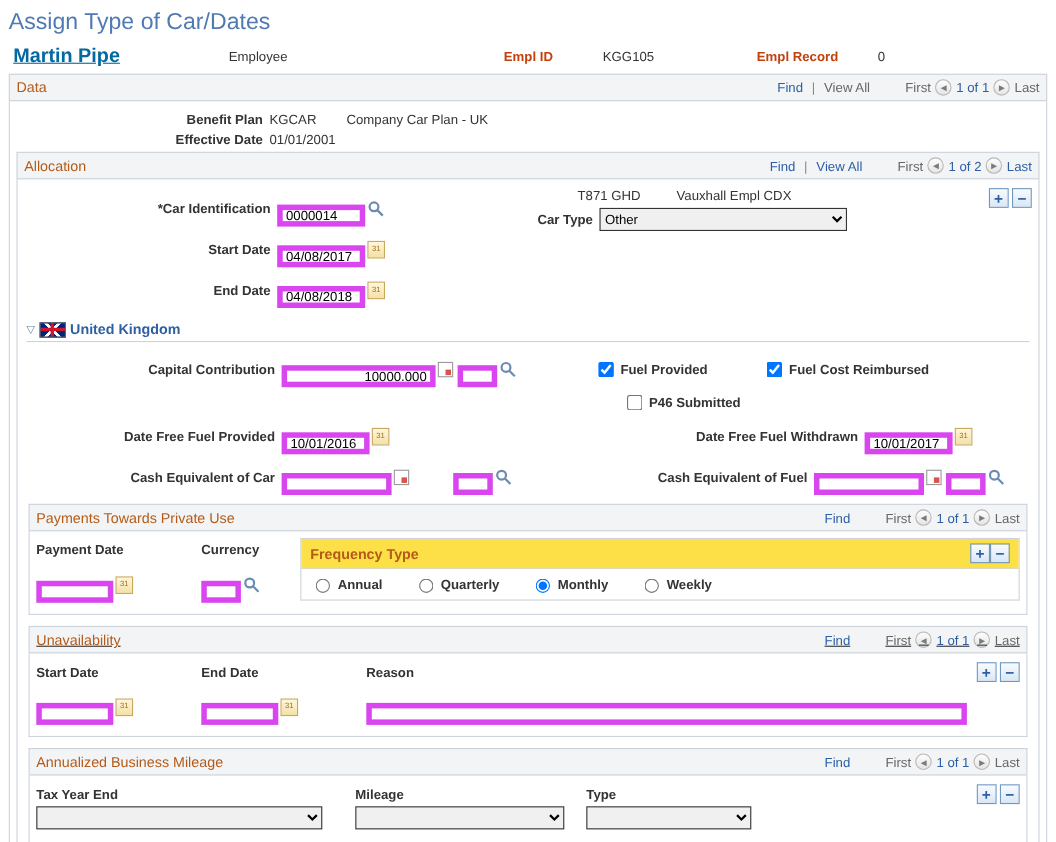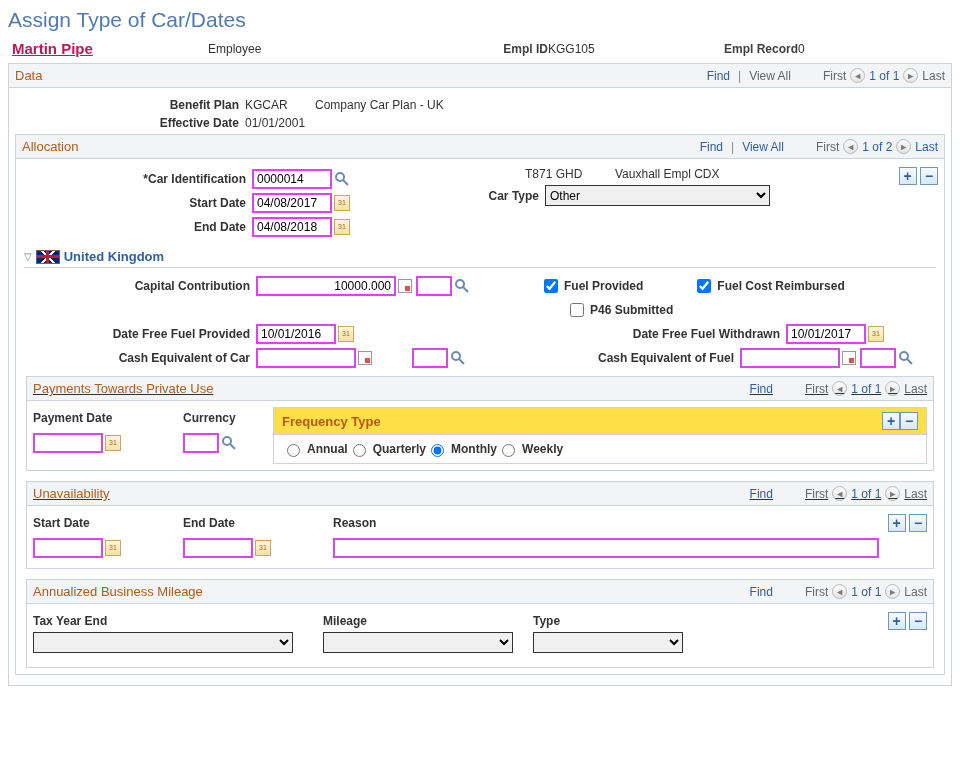--- a/index.html
+++ b/index.html
@@ -19,27 +19,27 @@
     margin: 0 0 4px 0;
   }
   .header-row {
     display: flex;
     align-items: center;
     padding: 4px 0 6px 0;
   }
   .emp-name {
     font-weight: bold;
     text-decoration: underline;
-    color: #be185d;
-    font-size: 15px;
+    color: #0369a1;
+    font-size: 18px;
     width: 200px;
     padding-left: 4px;
   }
   .emp-type { width: 250px; color: #333; }
-  .lbl-bold { font-weight: bold; color: #404040; text-align: right; }
+  .lbl-bold { font-weight: bold; color: #c2410c; }
   .section-bar {
     background: #F2F4F6;
     border: 1px solid #ccd3db;
     padding: 4px 6px;
     display: flex;
     align-items: center;
   }
   .section-title {
     color: #B55A18;
     font-size: 13px;
@@ -61,25 +61,26 @@
   }
   .content-box {
     border: 1px solid #ccd3db;
     border-top: none;
     padding: 6px;
   }
   .field-row { display: flex; align-items: center; margin: 4px 0; }
   .flabel { text-align: right; font-weight: bold; color: #333; padding-right: 6px; }
   .w220 { width: 230px; }
   input[type=text] {
-    border: 2px solid #d946ef;
+    border: 5px solid #d946ef;
     font-size: 12px;
     padding: 2px 3px;
     height: 20px;
     background: #fff;
+    margin-top: 13px;
   }
   select {
     border: 1px solid #333;
     font-size: 12px;
     height: 21px;
     background: #f0f0f0;
   }
   .icon-btn {
     display: inline-flex;
     align-items: center; justify-content: center;
@@ -143,21 +144,21 @@
     background: #fff;
   }
   .freq-head {
     background: #fde047;
     border-bottom: 1px solid #ccd3db;
     padding: 4px 8px;
     display:flex;
     align-items:center;
   }
   .freq-title { color:#B55A18; font-weight:bold; font-size:13px; flex:1; }
-  .freq-body { padding: 6px 8px; display:flex; align-items:center; }
+  .freq-body { padding: 6px 8px; display:flex; gap:28px; align-items:center; }
   .radio-wrap { display:inline-flex; align-items:center; gap:4px; color:#333; font-weight:bold; }
   .col-head { font-weight:bold; color:#333; padding: 4px 0; }
   input[type=checkbox] { width:14px; height:14px; }
   .chk-label { font-weight: bold; color:#333; margin-left:3px; }
   .pipe { color:#888; padding: 0 4px; }
 </style>
 </head>
 <body>
 
 <h1 class="page-title">Assign Type of Car/Dates</h1>
@@ -312,21 +313,21 @@
         <input type="text" style="width: 36px; margin-left: 4px;">
         <span class="icon-btn">
           <svg viewBox="0 0 16 16">
               <circle cx="6" cy="6" r="4" fill="none" stroke="#6b8bb3" stroke-width="2"></circle>
               <line x1="9" y1="9" x2="14" y2="14" stroke="#6b8bb3" stroke-width="2"></line>
             </svg>
         </span>
         <div style="width:20px;"></div>
       </div>
 
-      <div class="section-bar" style="margin-top:8px;text-decoration:underline;">
+      <div class="section-bar" style="margin-top:8px;">
         <div class="section-title">Payments Towards Private Use</div>
         <div class="nav-set">
           <span class="link">Find</span>
           <span style="width:24px;"></span>
           <span>First</span>
           <span class="arrow-btn">◄</span>
           <span class="pos">1 of 1</span>
           <span class="arrow-btn">►</span>
           <span>Last</span>
         </div>

